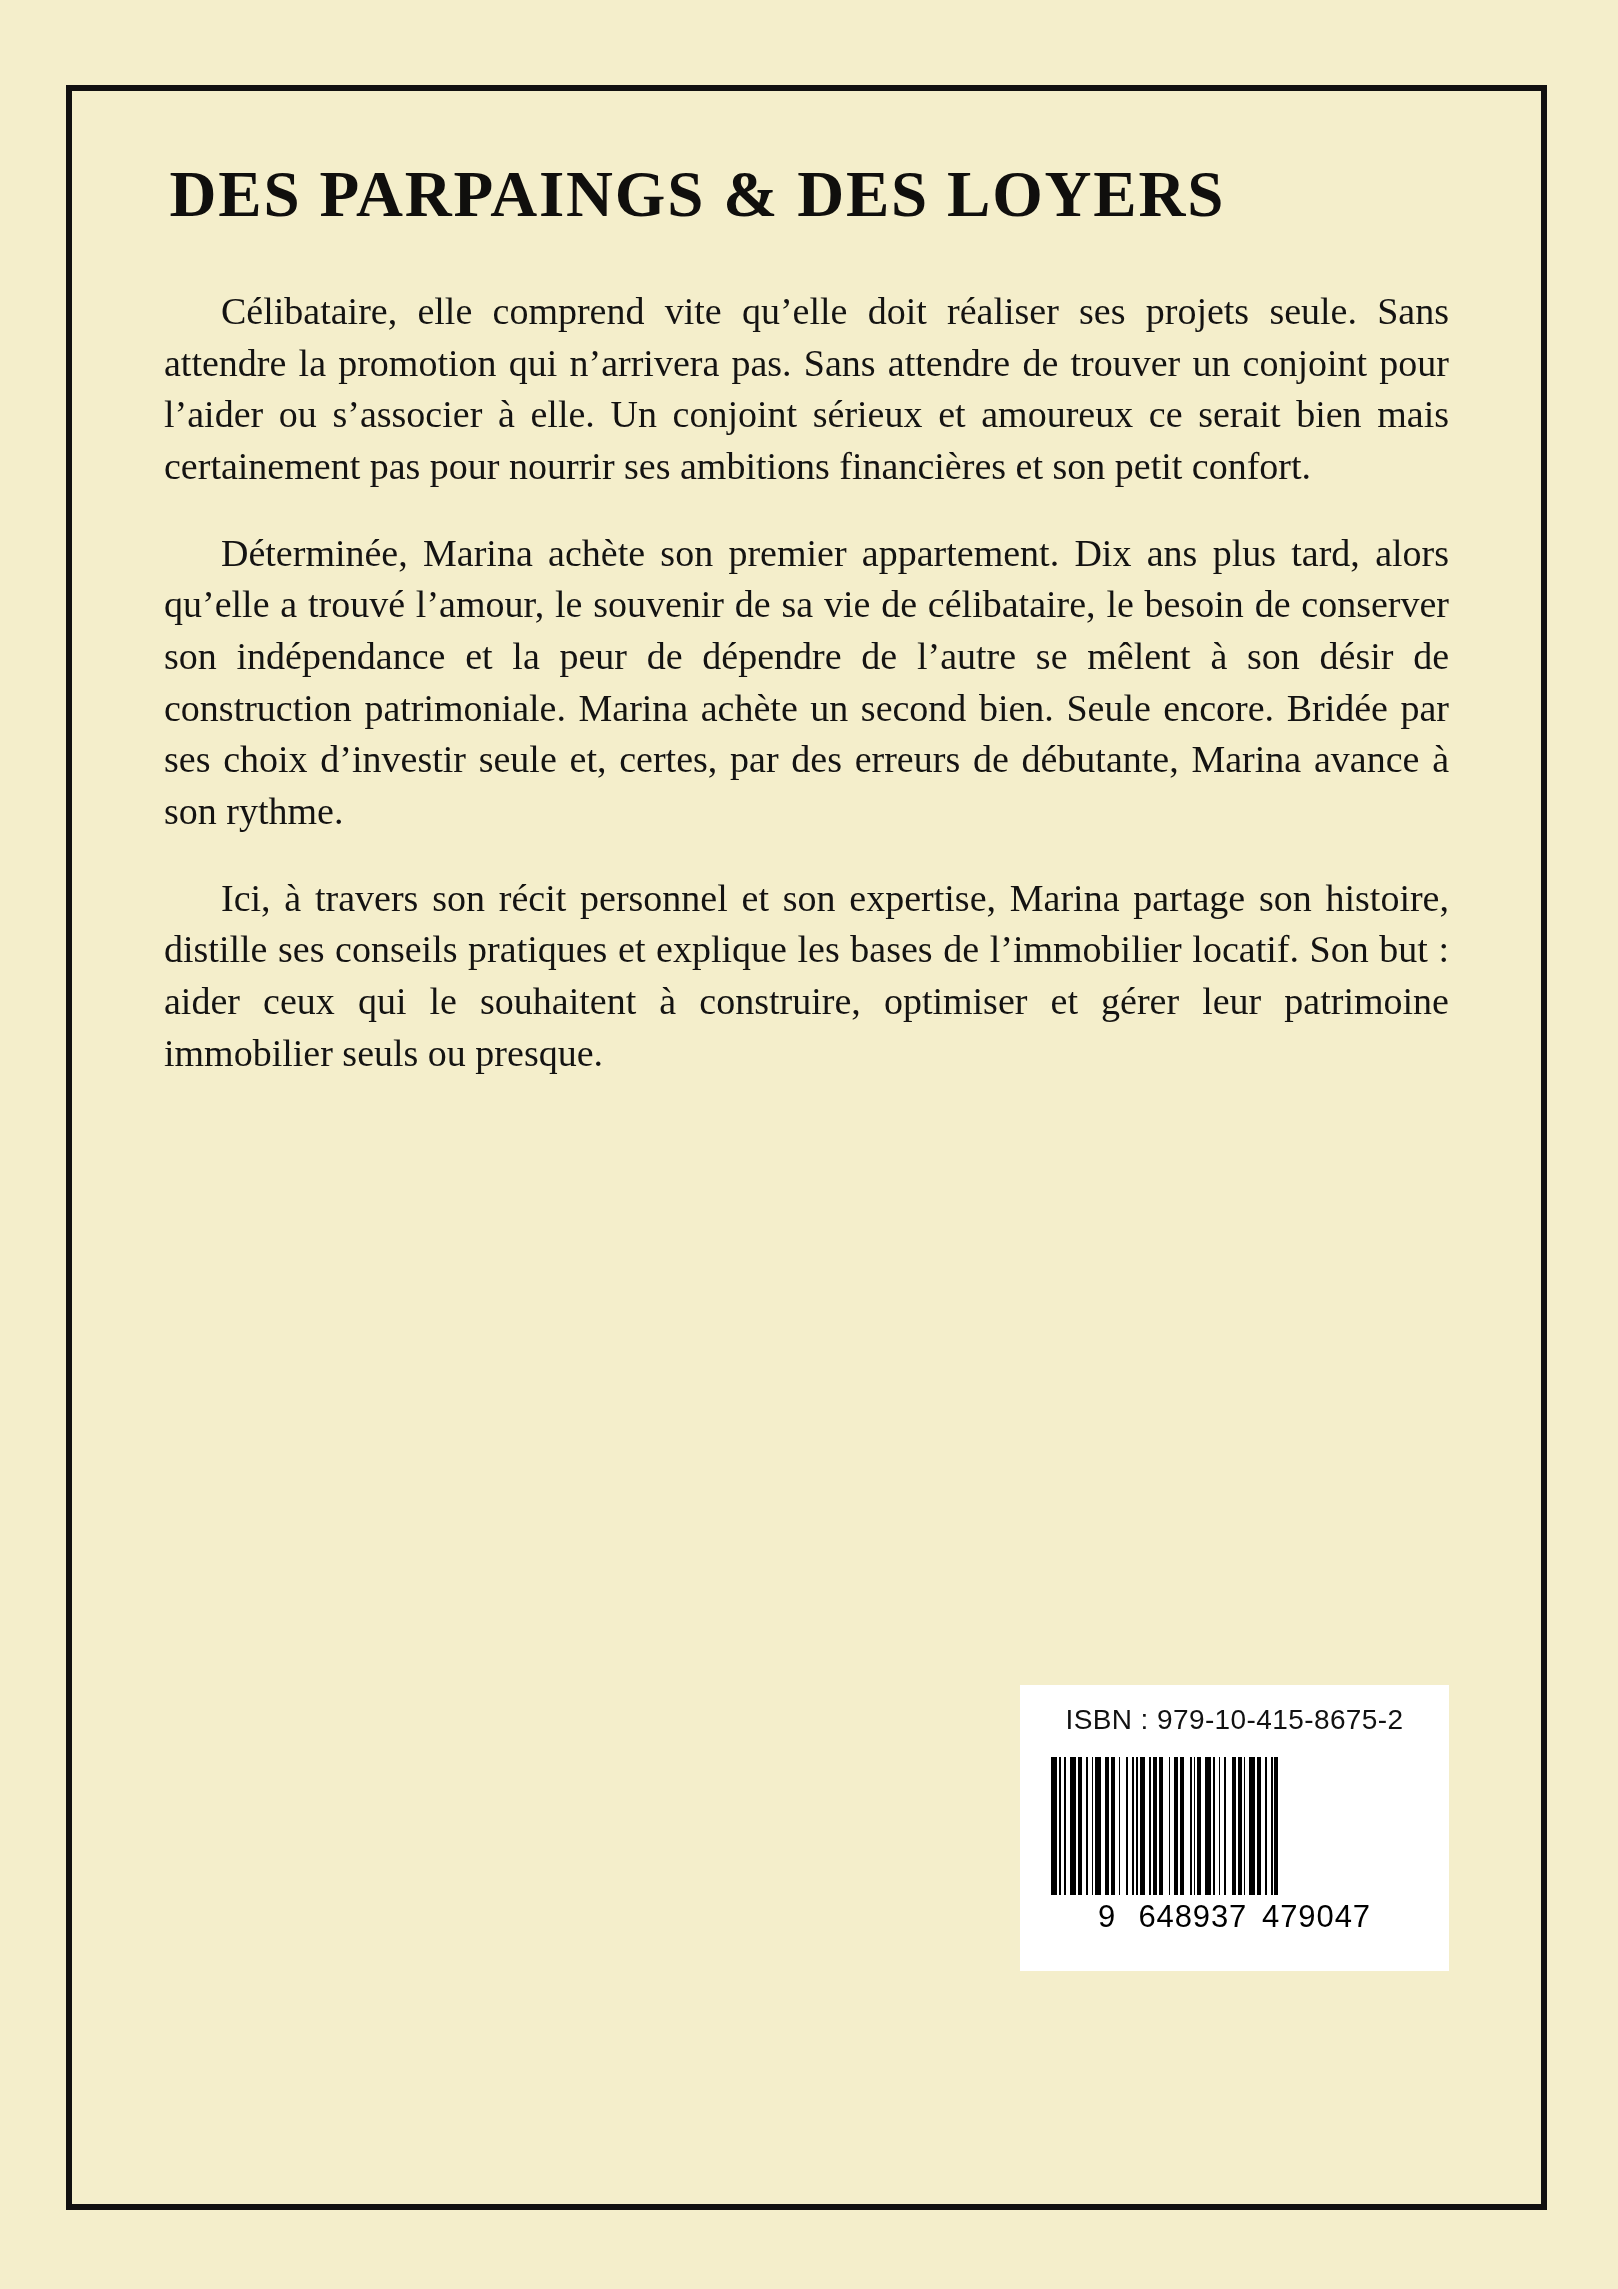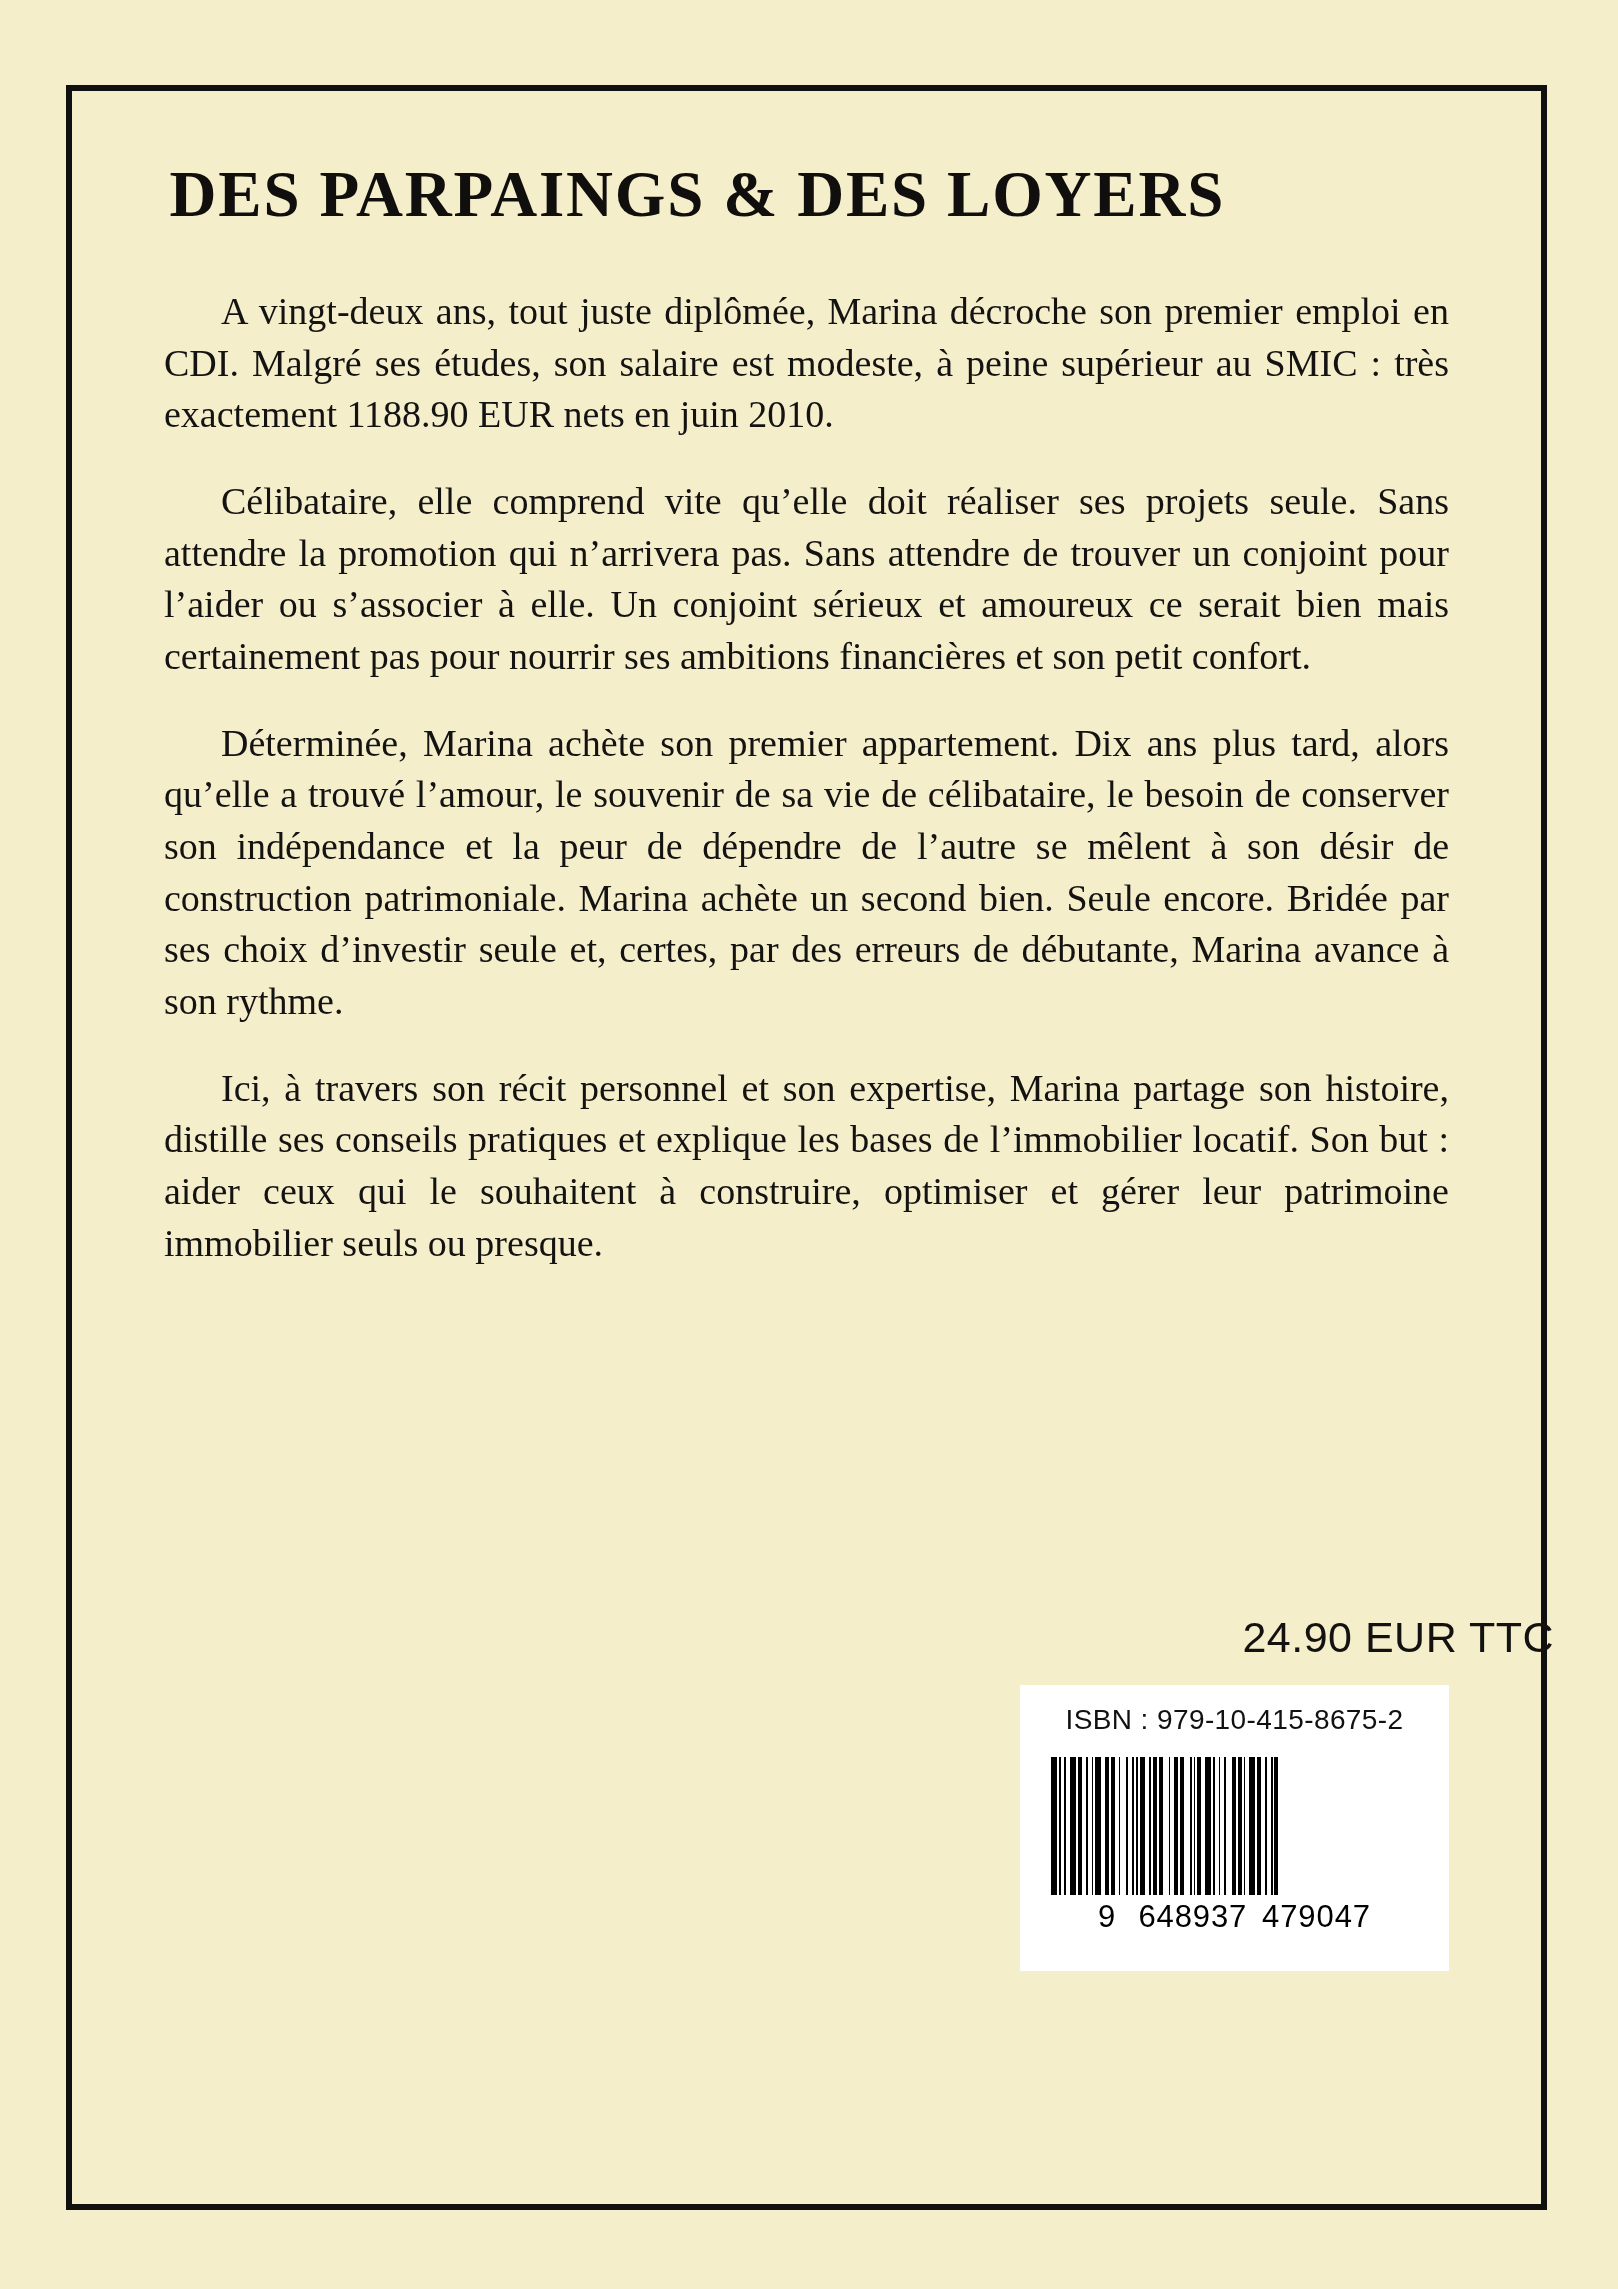--- a/index.html
+++ b/index.html
@@ -136,28 +136,26 @@
 </head>
 <body>
 
 <div class="page">
   <div class="frame"></div>
 
   <div class="content">
     <h1 class="title">DES PARPAINGS &amp; DES LOYERS</h1>
 
     <div class="blurb">
-      <p>A vingt-deux ans, tout juste diplômée, Marina décroche son premier emploi en CDI. Malgré ses études, son salaire est modeste, à peine supérieur au SMIC : très exactement 1188.90 EUR nets en juin 2010.</p>
       <p>Célibataire, elle comprend vite qu’elle doit réaliser ses projets seule. Sans attendre la promotion qui n’arrivera pas. Sans attendre de trouver un conjoint pour l’aider ou s’associer à elle. Un conjoint sérieux et amoureux ce serait bien mais certainement pas pour nourrir ses ambitions financières et son petit confort.</p>
       <p>Déterminée, Marina achète son premier appartement. Dix ans plus tard, alors qu’elle a trouvé l’amour, le souvenir de sa vie de célibataire, le besoin de conserver son indépendance et la peur de dépendre de l’autre se mêlent à son désir de construction patrimoniale. Marina achète un second bien. Seule encore.  Bridée par ses choix  d’investir seule et, certes, par des erreurs de débutante, Marina avance à son rythme.</p>
       <p> Ici, à travers son récit personnel et son expertise, Marina partage son histoire, distille ses conseils pratiques et explique les bases de l’immobilier locatif. Son but : aider ceux qui le souhaitent à construire, optimiser et gérer leur patrimoine immobilier seuls ou presque.</p>
     </div>
   </div>
 
-  <div class="price">24.90 EUR TTC</div>
 
   <div class="barcode-box">
     <div class="isbn">ISBN : 979-10-415-8675-2</div>
     <div class="bars" id="bars">
         <i style="width: 5.8px;"></i>
         <i style="width: 1.9px; background: transparent;"></i>
         <i style="width: 1.9px;"></i>
         <i style="width: 3.9px; background: transparent;"></i>
         <i style="width: 1.9px;"></i>
         <i style="width: 3.9px; background: transparent;"></i>

